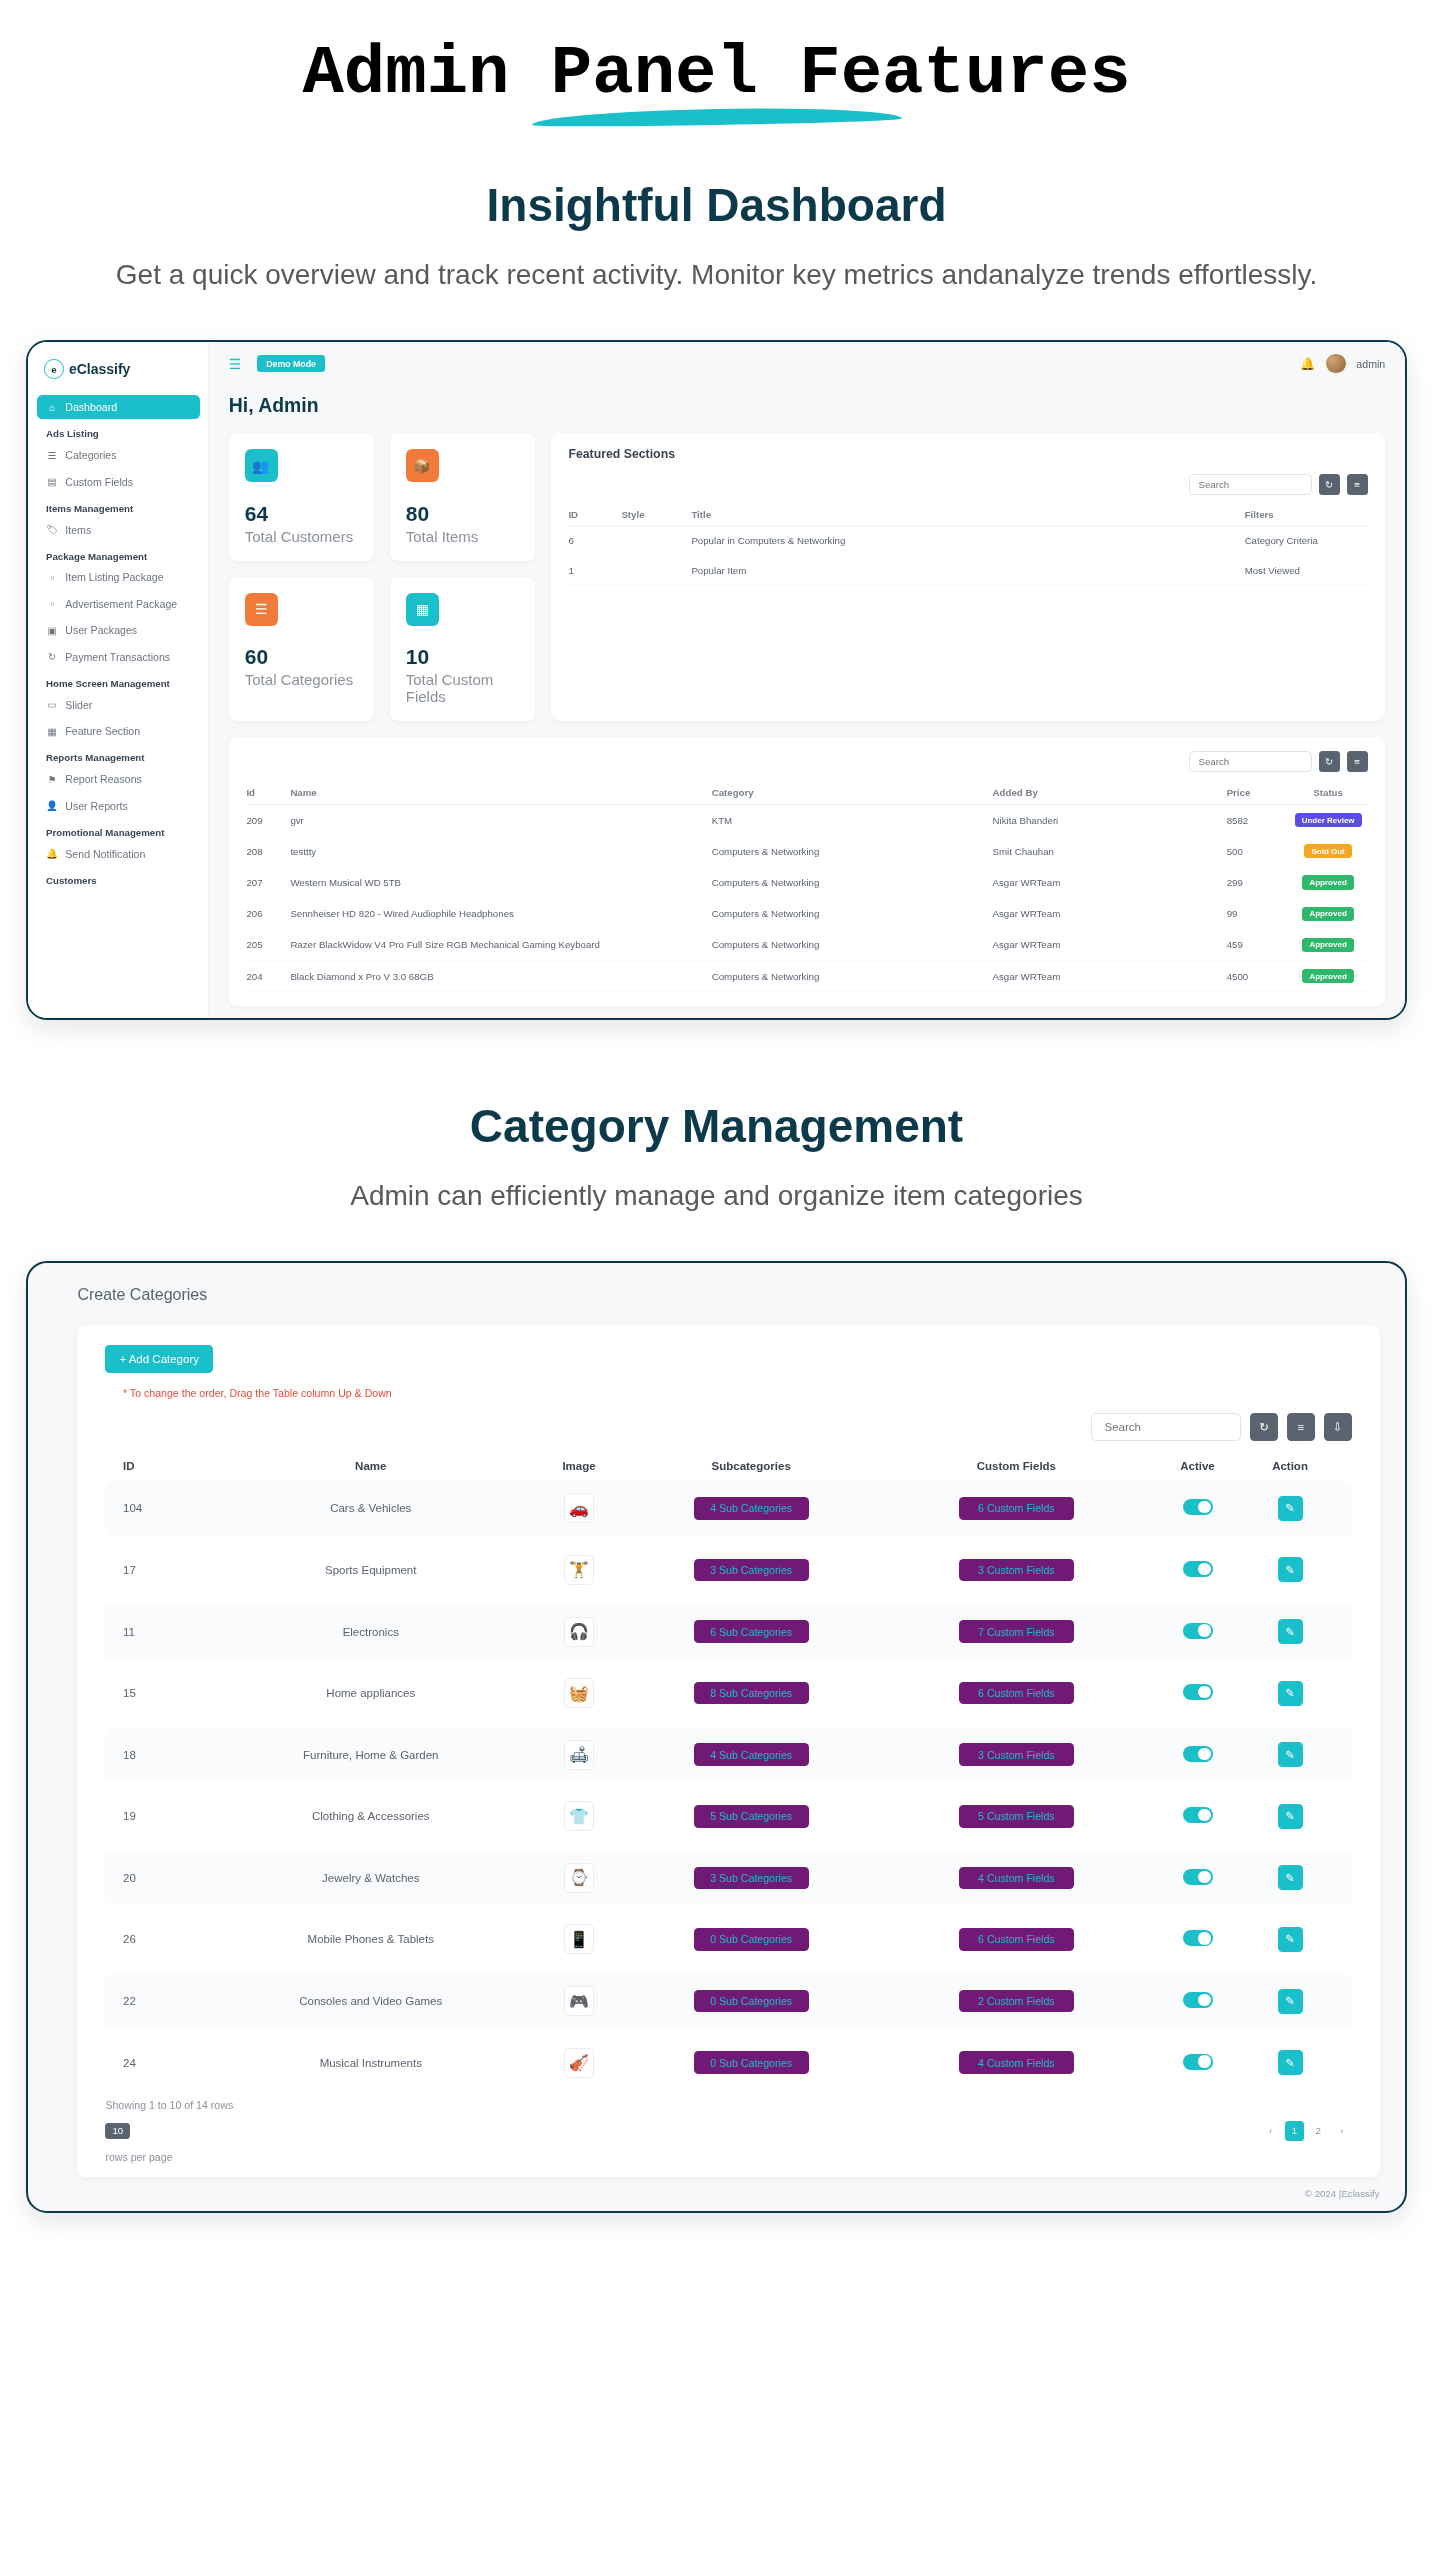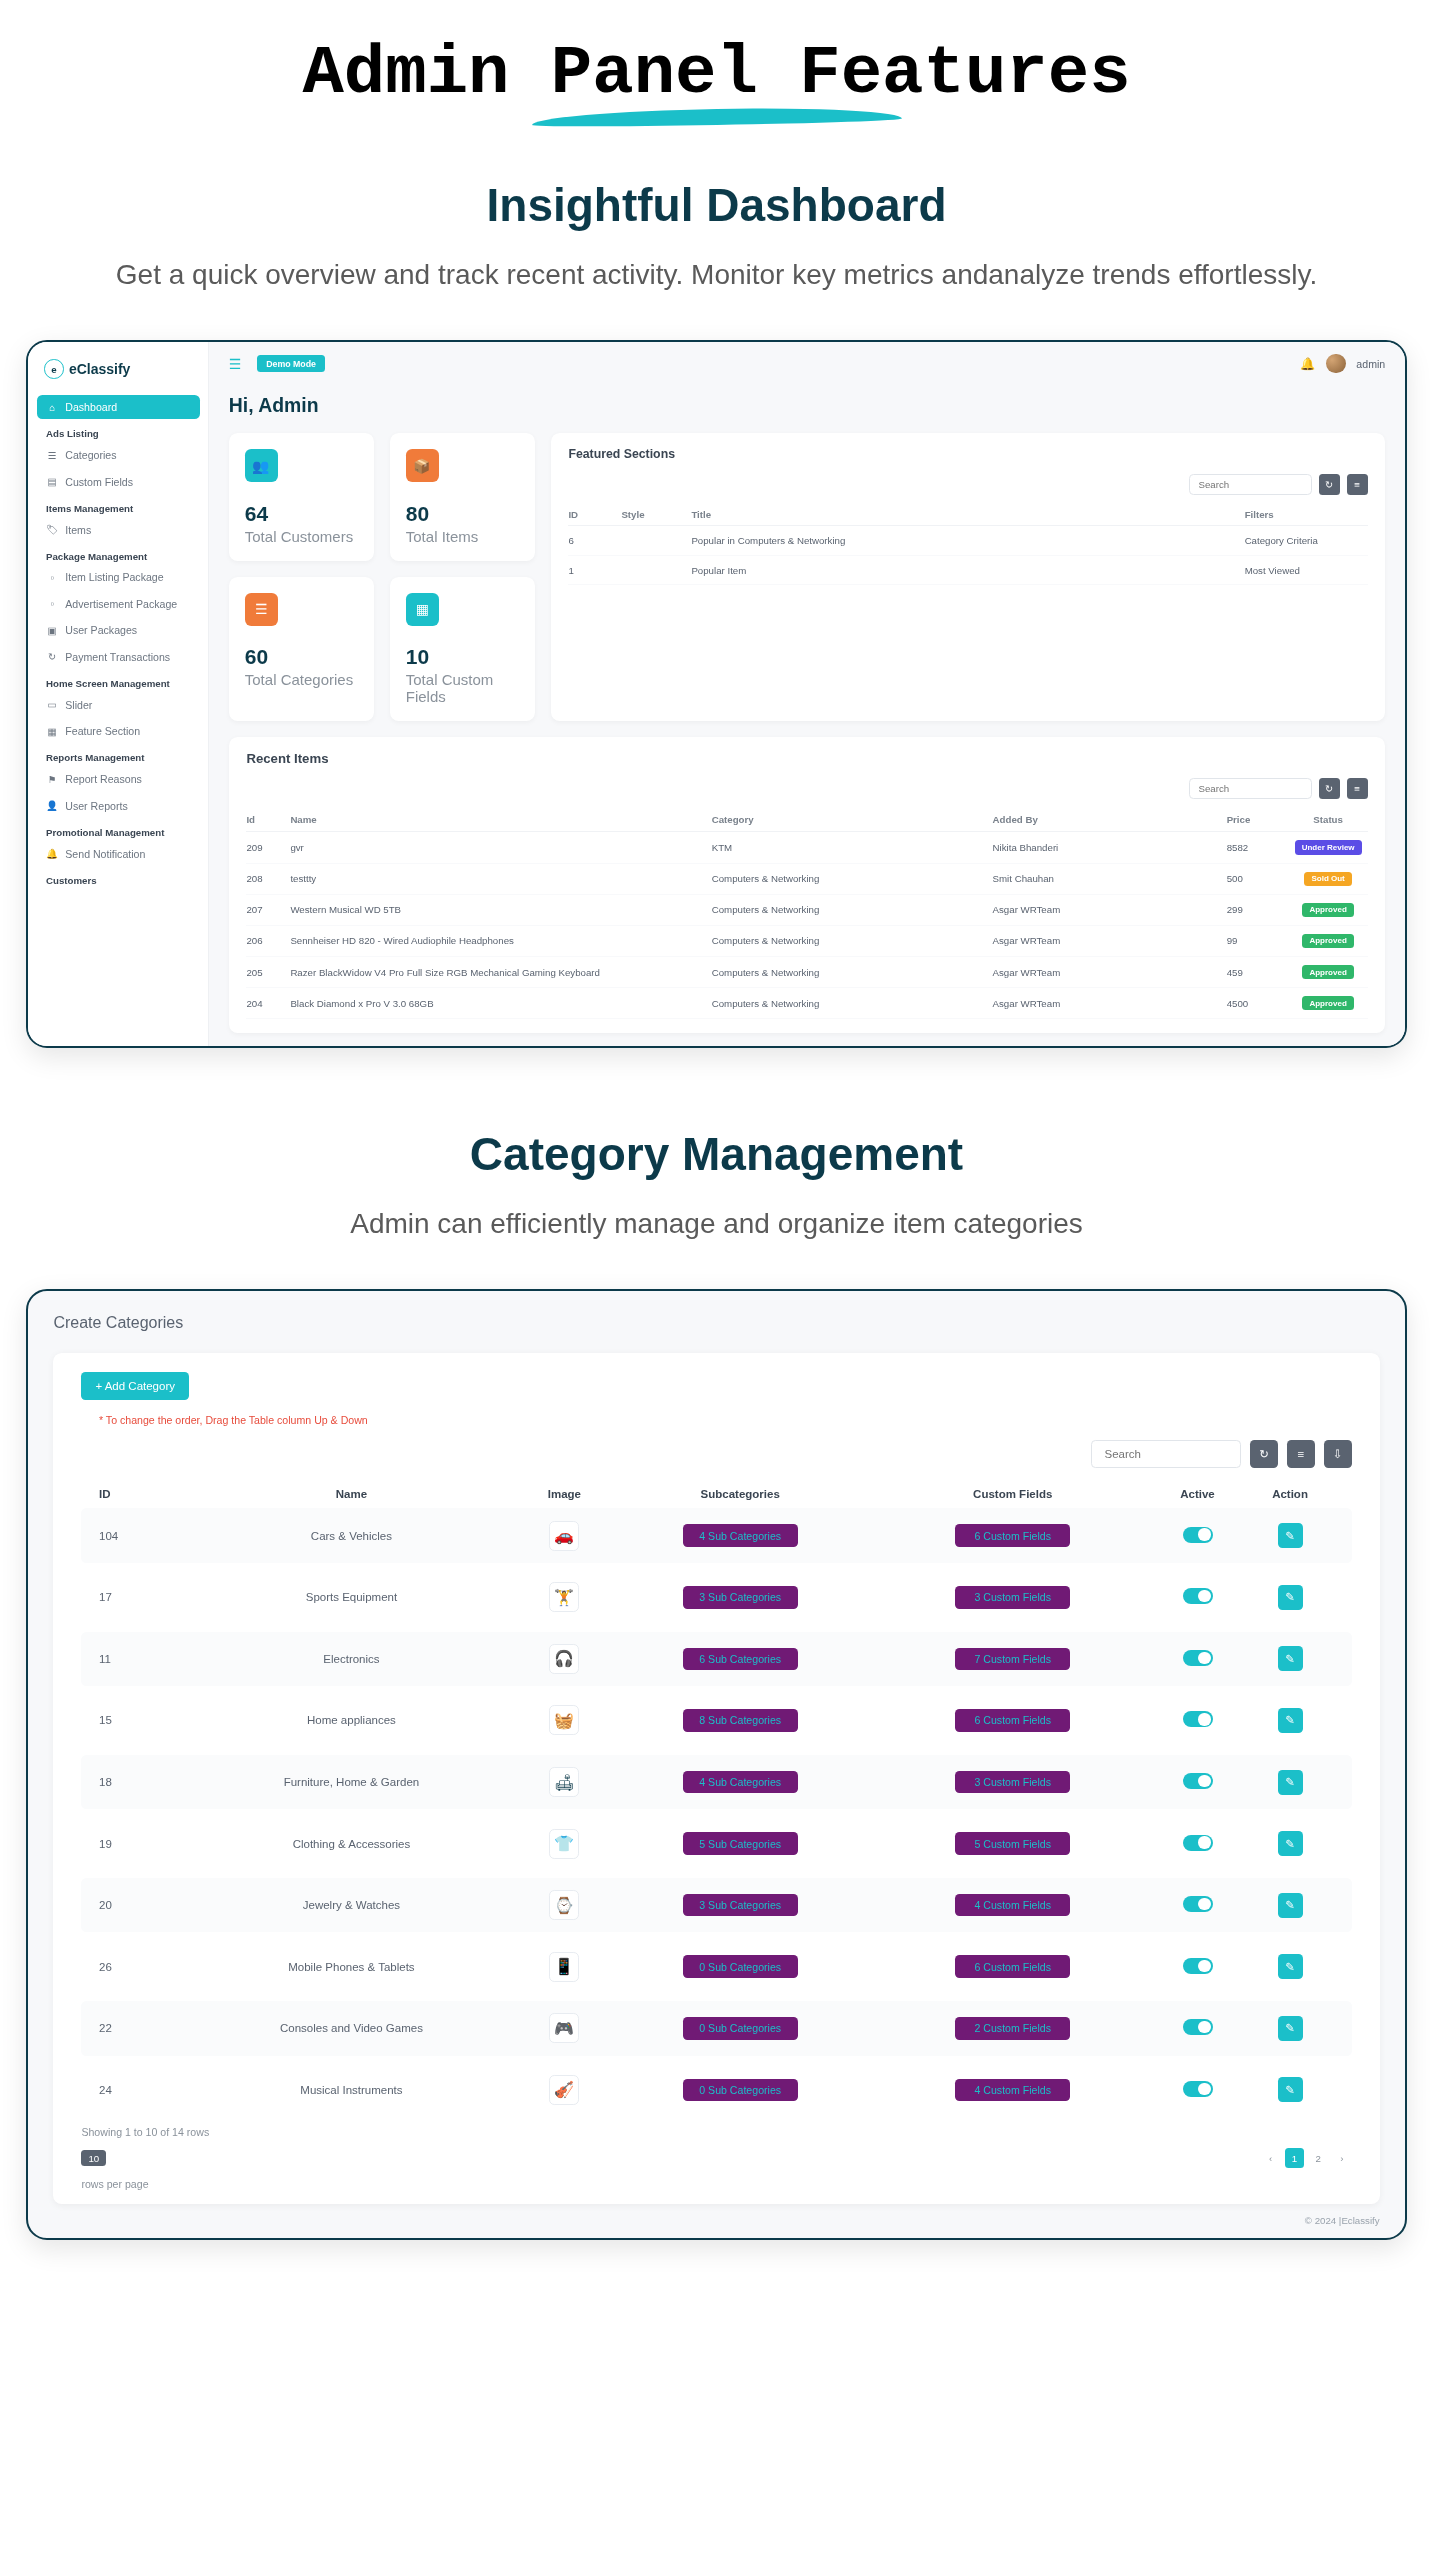--- a/index.html
+++ b/index.html
@@ -62,21 +62,21 @@
 .rc-cat { flex: 1.2; }
 .rc-by { flex: 1; }
 .rc-price { width: 62px; }
 .rc-status { width: 79px; text-align: center; }
 .badge { font-size: 8px; font-weight: 600; padding: 2.6px 7px; border-radius: 3.5px; color: #fff; display: inline-block; }
 .b-review { background: #5b4de6; }
 .b-soldout { background: #f5a623; }
 .b-approved { background: #2fb76a; }
 
 
-.cat-frame { padding: 23px 25px 12.3px; }
+.cat-frame { padding: 23px 25px 12.3px; margin-left: 24px; }
 .cat-pagetitle { font-size: 16px; color: #5a6370; margin-bottom: 21px; }
 .cat-card { background: #fff; border-radius: 8.8px; padding: 19.4px 28px 14px; box-shadow: 0 1.8px 7px rgba(0,0,0,0.05); }
 .add-btn { background: #1bbfc9; color: #fff; font-size: 11.5px; font-weight: 500; padding: 8px 14px; border-radius: 4.4px; border: none; cursor: pointer; }
 .hint { font-size: 10.6px; color: #e74c3c; margin: 14px 0 14px 17.6px; }
 .cat-tools { display: flex; justify-content: flex-end; gap: 8.8px; margin-bottom: 10.6px; }
 .cat-search { border: 0.9px solid #e1e5ea; border-radius: 4.4px; padding: 6.2px 12.3px; font-size: 11.5px; color: #9aa3ad; width: 150px; background: #fff; }
 .sq-btn { width: 28px; height: 28px; background: #5a6370; border-radius: 4.4px; display: flex; align-items: center; justify-content: center; color: #fff; font-size: 11.5px; cursor: pointer; }
 .cat-table { width: 100%; }
 .ct-head { display: flex; align-items: center; padding: 8.8px 17.6px; font-size: 11.5px; font-weight: 700; color: #3a4552; background: #fff; }
 .ct-row { display: flex; align-items: center; padding: 12.3px 17.6px; font-size: 11.5px; color: #5a6370; background: #fafbfc; margin-bottom: 7px; border-radius: 5.3px; }
@@ -249,21 +249,20 @@
     <div class="fc-style"><span class="style-thumb"></span></div>
     <div class="fc-title2">Popular Item</div>
     <div class="fc-filters">Most Viewed</div>
                   </div>
                 </div>
             </div>
           </div>
         </div>
 
         <div class="recent-card">
-          <div class="rc-title">Recent Items</div>
           <div class="fc-tools">
             <input class="search-box" placeholder="Search" style="">
             <span class="tool-btn">↻</span>
             <span class="tool-btn">≡</span>
           </div>
           <div class="rc-head">
             <div class="rc-id">Id</div>
             <div class="rc-name">Name</div>
             <div class="rc-cat">Category</div>
             <div class="rc-by">Added By</div>

